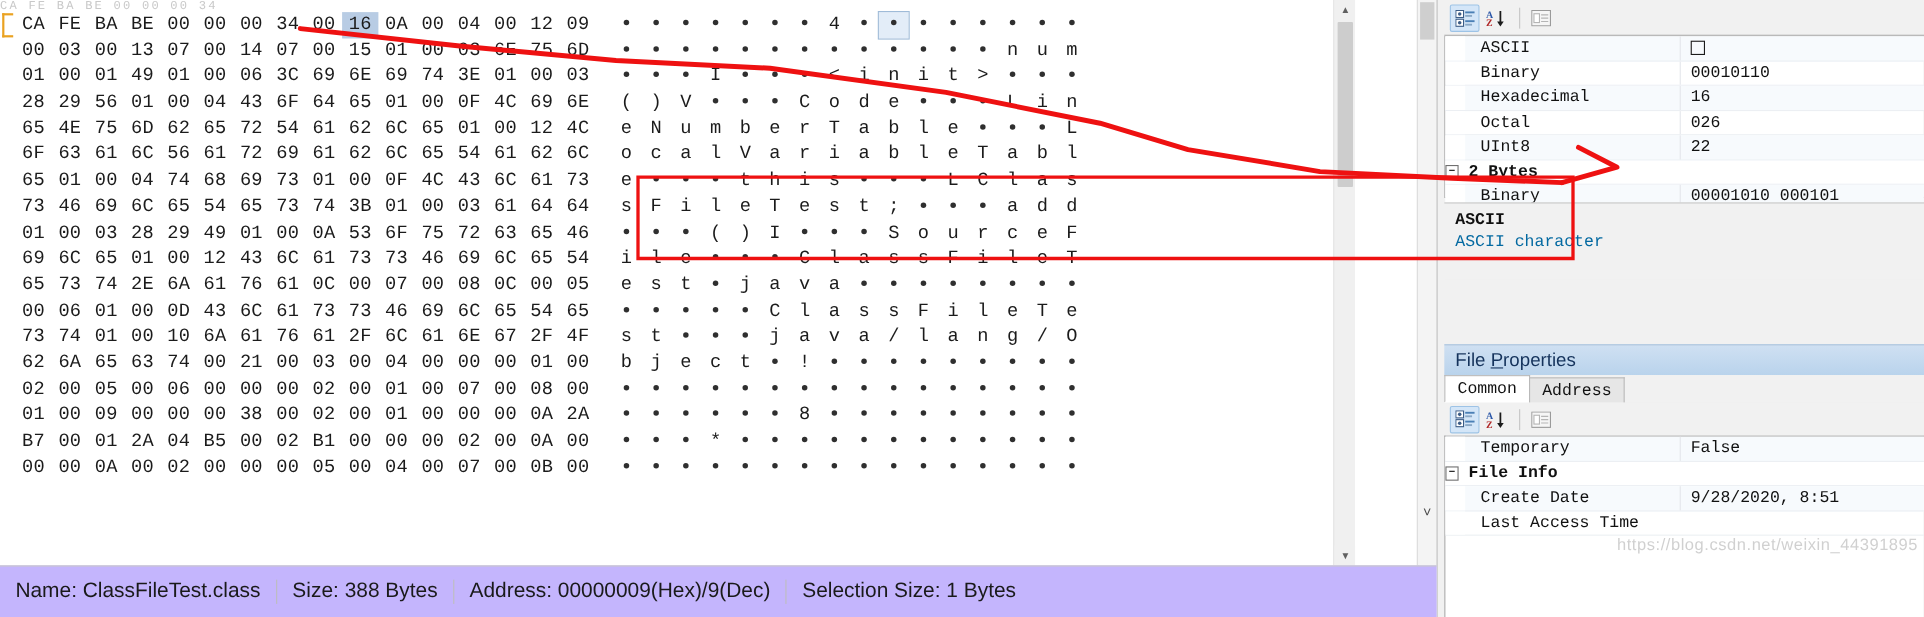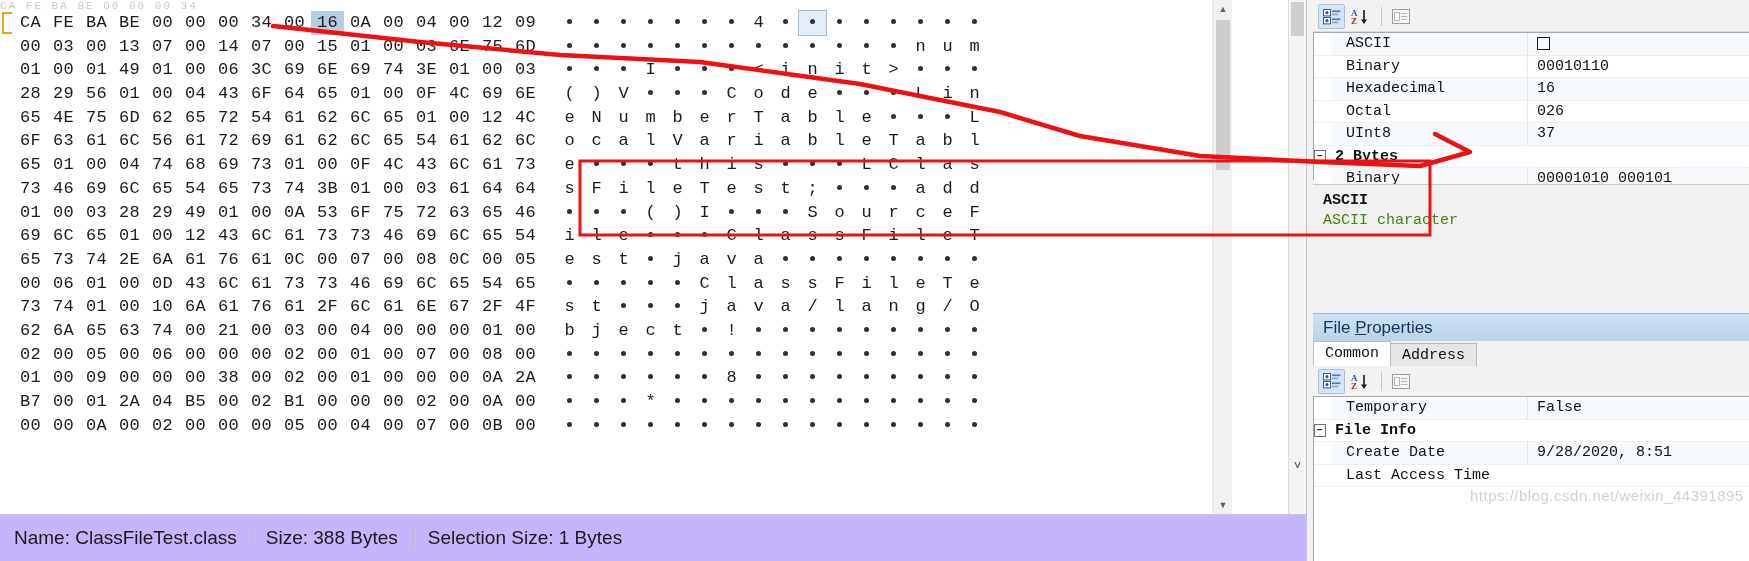--- a/index.html
+++ b/index.html
@@ -150,21 +150,21 @@
     display:inline-block;width:11px;height:11px;border:1.6px solid #1b1b1b;
   }
 
   
   #desc-box{
     position:absolute;left:6px;width:437px;background:#f1f1f1;
     border-top:1px solid #c8c8c8;box-sizing:border-box;padding:6px 10px 0 10px;
     font-family:"Liberation Mono", monospace;
   }
   #desc-title{font-size:15px;font-weight:bold;color:#111;line-height:20px;}
-  #desc-text{font-size:15px;color:#4d7c0f;line-height:20px;}
+  #desc-text{font-size:15px;color:#0369a1;line-height:20px;}
 
   
   #fp-header{
     position:absolute;left:6px;width:443px;height:28px;
     background:linear-gradient(to bottom,#cfe0f2 0%,#b9d3ec 100%);
     border-top:1px solid #9dbcdc;
     display:flex;align-items:center;padding-left:10px;box-sizing:border-box;
     font-family:"Liberation Sans", sans-serif;font-size:17px;color:#15335c;
   }
   #fp-header .u{text-decoration:underline;}
@@ -305,21 +305,21 @@
             <div class="pg-val">16</div>
           </div>
           <div class="pg-row">
             <div class="pg-gut"></div>
             <div class="pg-name">Octal</div>
             <div class="pg-val">026</div>
           </div>
           <div class="pg-row alt">
             <div class="pg-gut"></div>
             <div class="pg-name">UInt8</div>
-            <div class="pg-val">37</div>
+            <div class="pg-val">22</div>
           </div>
           <div class="pg-row cat">
             <div class="pg-gut">
               <span class="expander">−</span>
             </div>
             <div class="pg-name">2 Bytes</div>
             <div class="pg-val" style="border-left: none;"></div>
           </div>
           <div class="pg-row alt">
             <div class="pg-gut"></div>
@@ -407,20 +407,21 @@
         </div>
     </div>
 
   </div>
 
   <div id="statusbar">
       <div class="sb-cell">Name: ClassFileTest.class</div>
       <div class="sb-div"></div>
       <div class="sb-cell">Size: 388 Bytes</div>
       <div class="sb-div"></div>
+      <div class="sb-cell">Address: 00000009(Hex)/9(Dec)</div>
       <div class="sb-div"></div>
       <div class="sb-cell">Selection Size: 1 Bytes</div>
     </div>
 
   <svg id="annot" viewBox="0 0 1749 561">
 
     <path d="M 273 26 L 420 42 L 560 55 L 700 62 L 860 84 L 1000 112 L 1080 136 L 1200 156 L 1320 162 L 1420 166" fill="none" stroke="#ee1111" stroke-width="4.5" stroke-linecap="round" stroke-linejoin="round"></path>
     <path d="M 1420 166 L 1470 152 L 1435 134" fill="none" stroke="#ee1111" stroke-width="4.5" stroke-linecap="round" stroke-linejoin="round"></path>
 
     <path d="M 580 161 L 1430 161 L 1430 235 L 580 235 Z" fill="none" stroke="#ee1111" stroke-width="3"></path>

